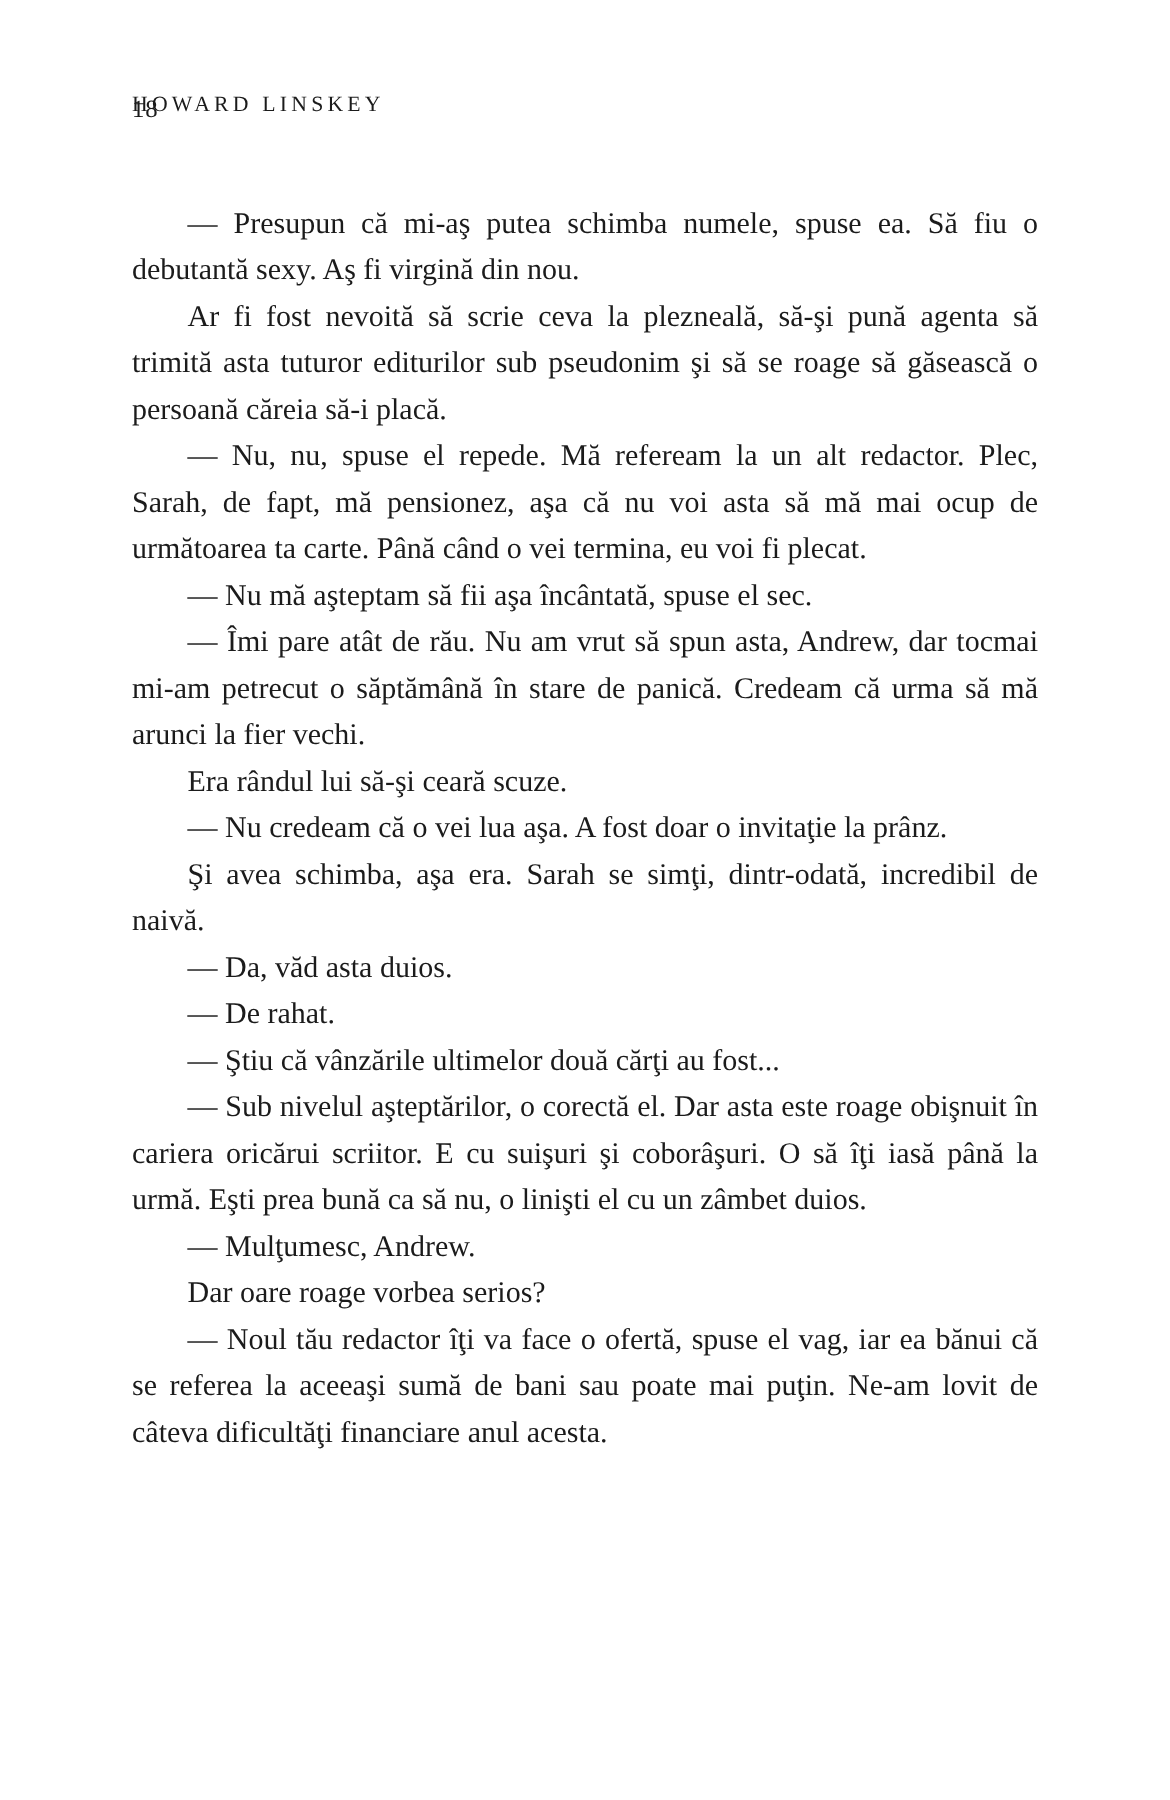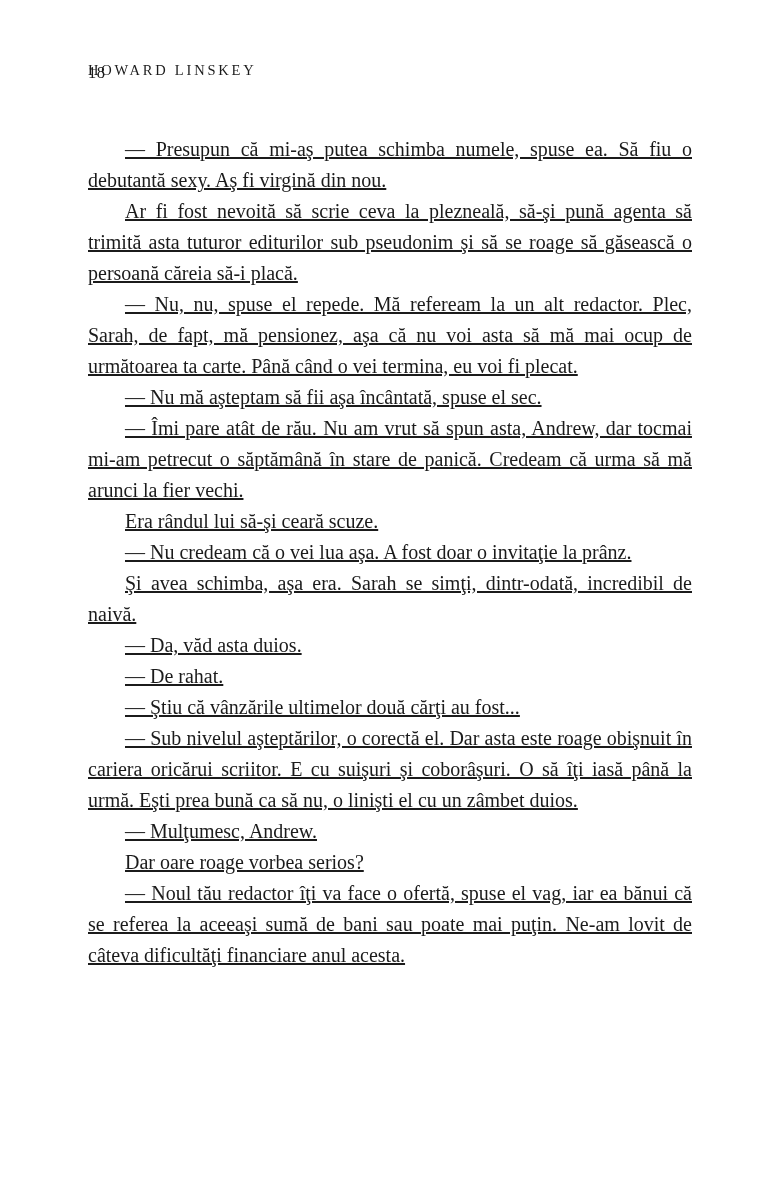--- a/index.html
+++ b/index.html
@@ -43,21 +43,20 @@
     margin-top: 50px;
     font-size: 20px;
     line-height: 31px;
     text-align: justify;
     hyphens: none;
   }
   .body-text p {
     margin: 0;
     padding: 0;
     text-indent: 37px;
-    text-decoration: underline;
   }
 </style>
 </head>
 <body>
 
 <div class="page">
   <header class="running-head">
     <span class="page-number">18</span>
     <span class="author">HOWARD LINSKEY</span>
   </header>

